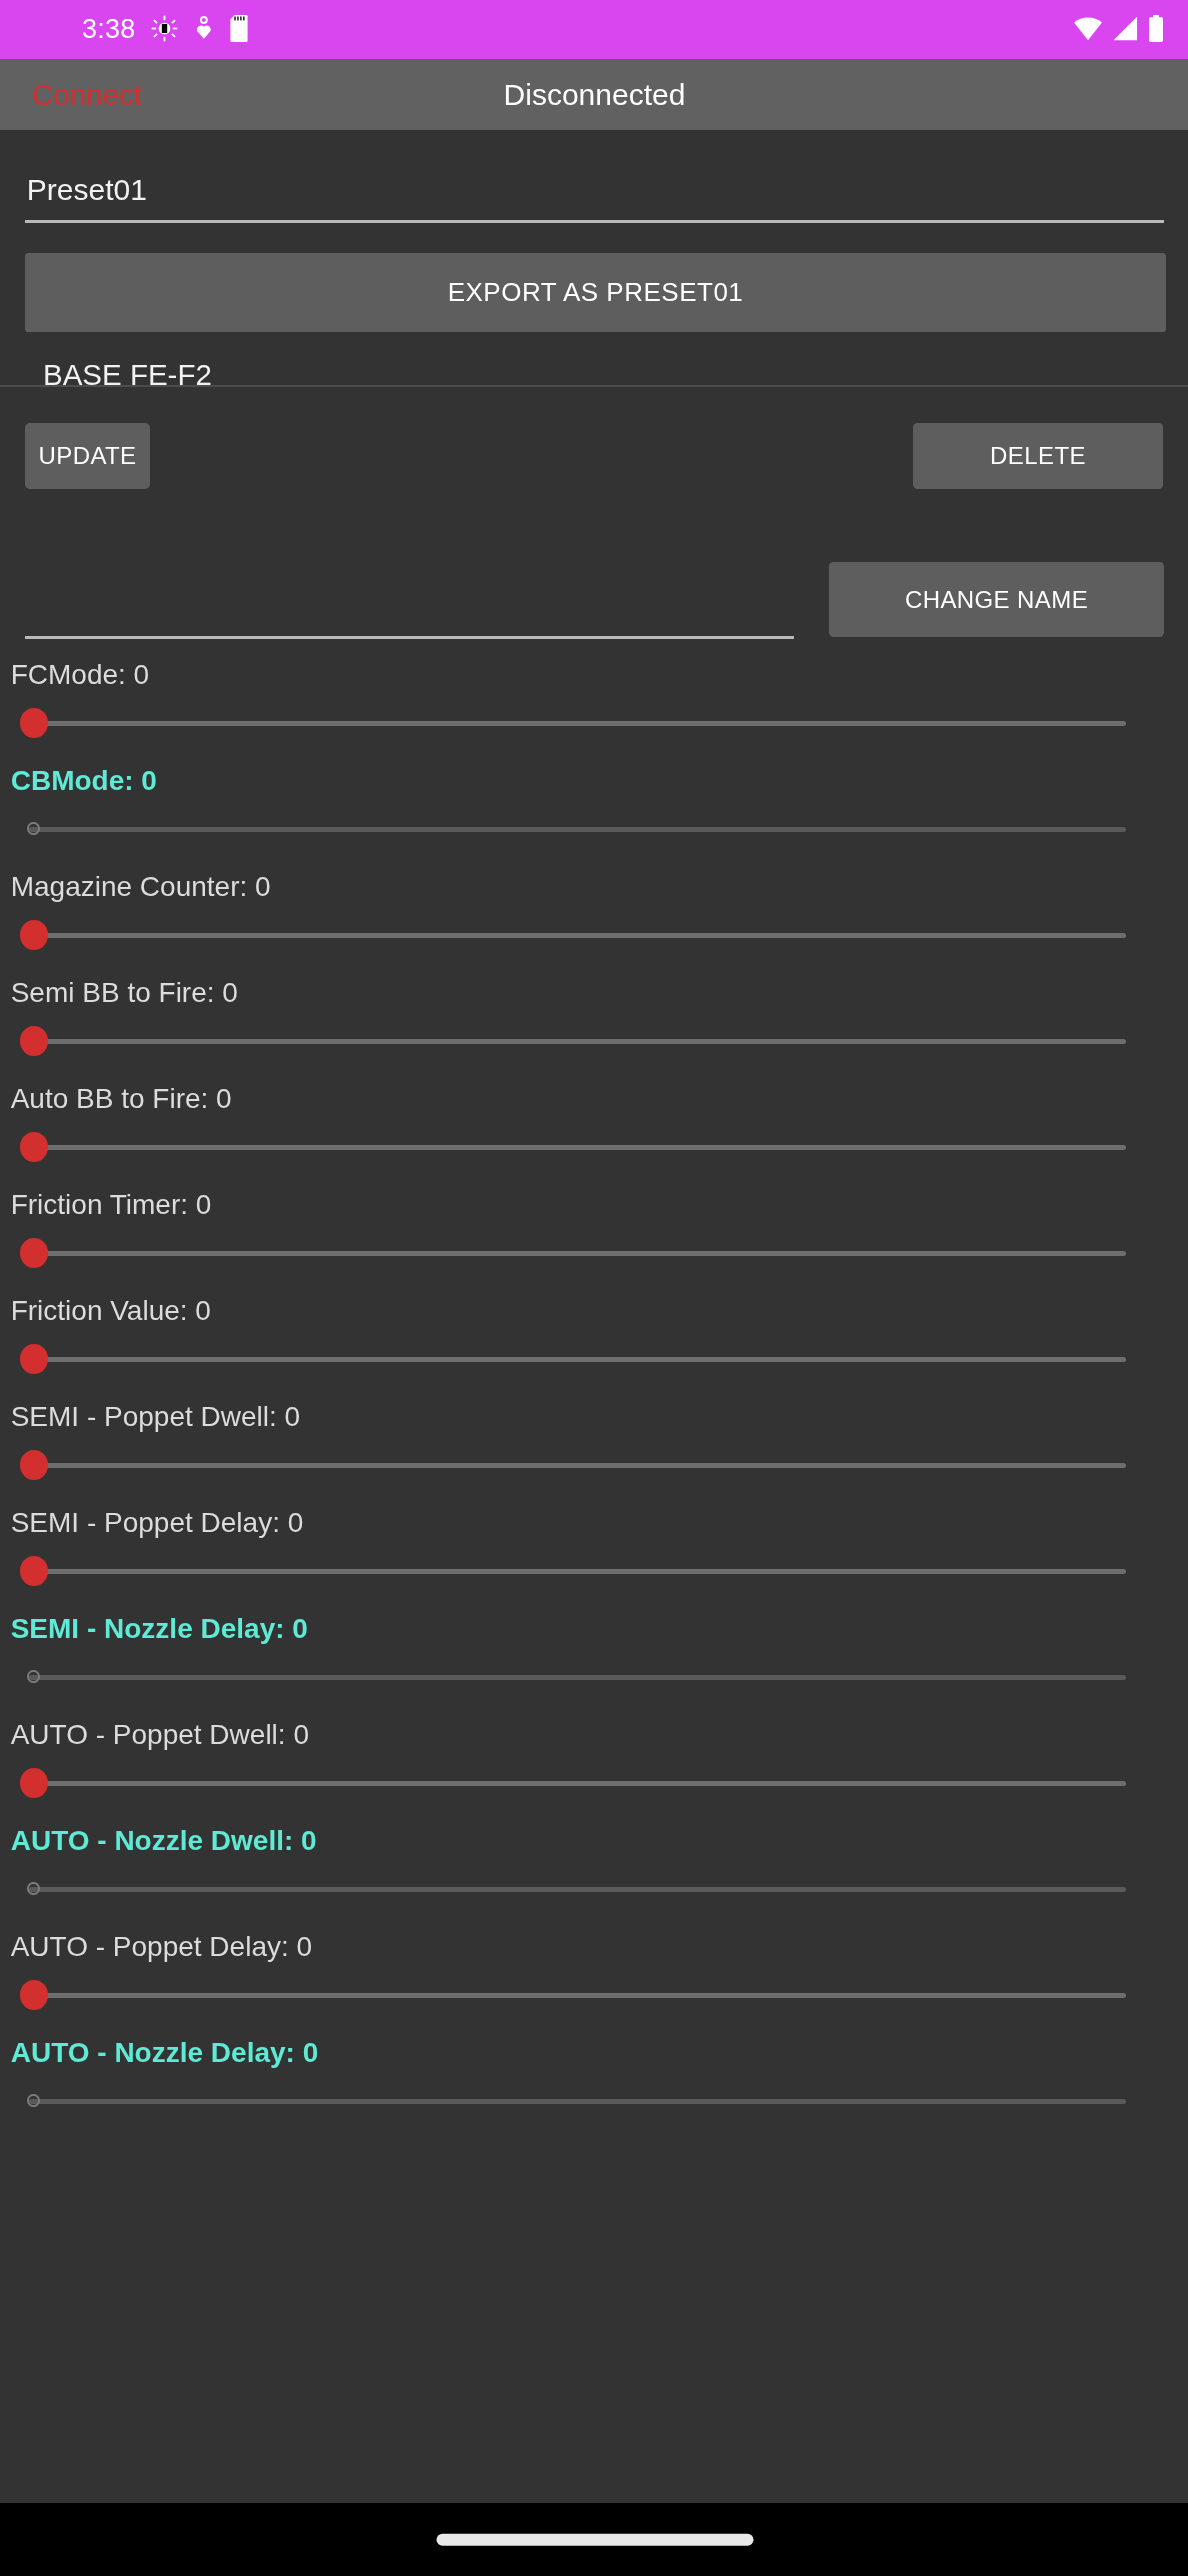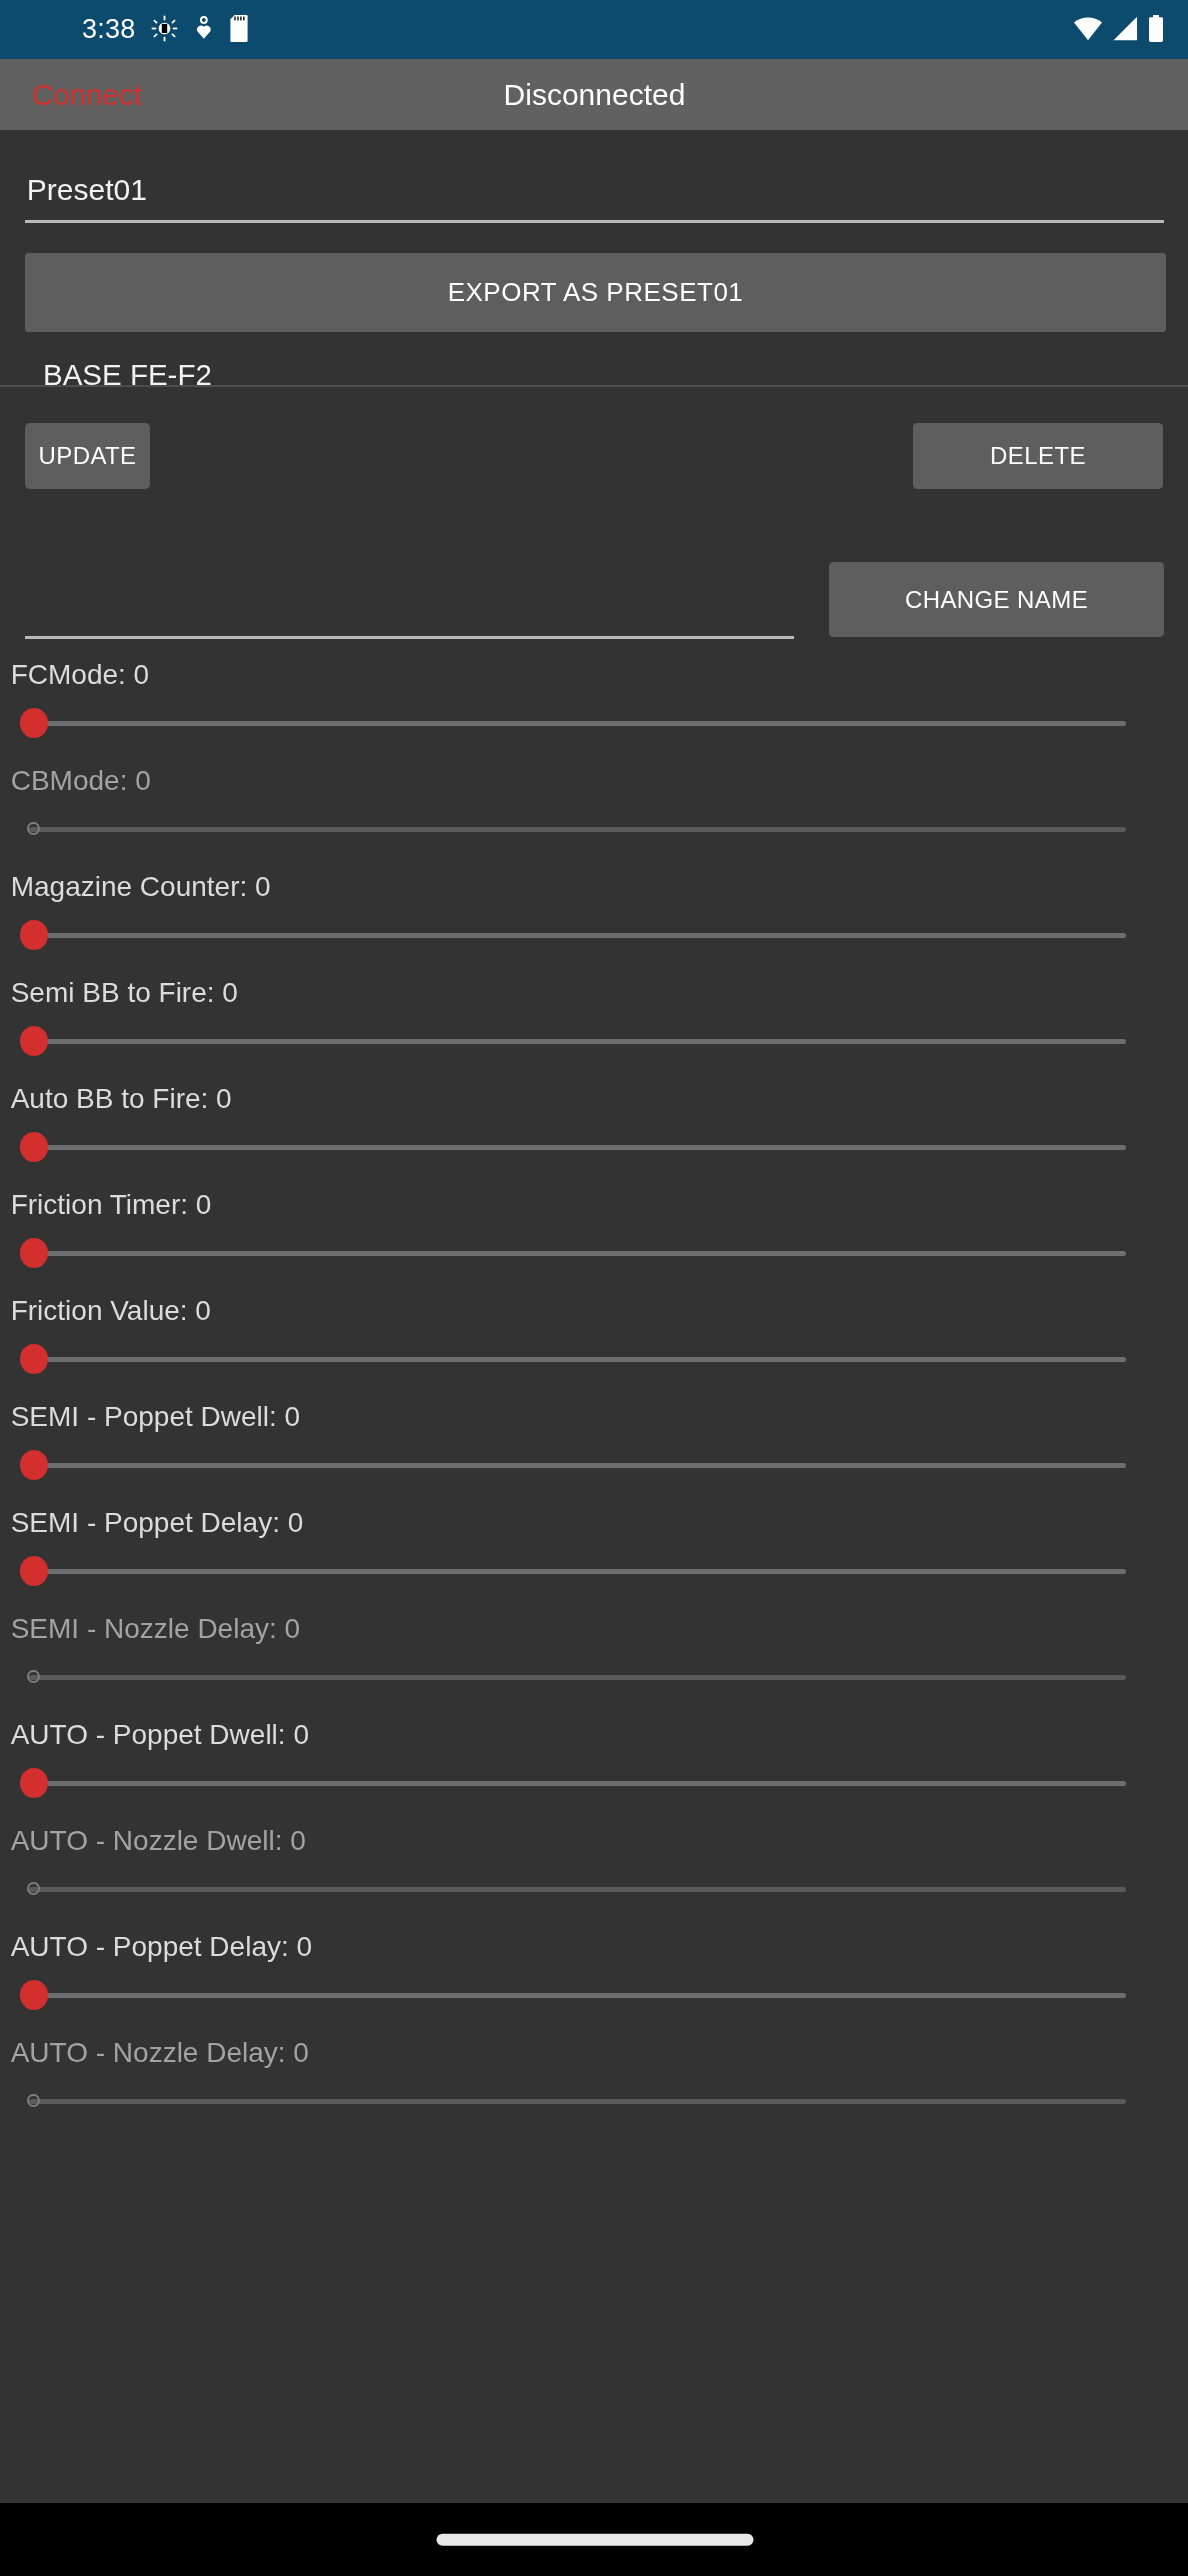--- a/index.html
+++ b/index.html
@@ -17,21 +17,21 @@
     background: #333333;
     overflow: hidden;
   }
 
   
   .statusbar {
     position: absolute;
     top: 0; left: 0;
     width: 1189px;
     height: 59px;
-    background: #0c4a6e;
+    background: #d946ef;
     display: flex;
     align-items: center;
     box-sizing: border-box;
     padding: 0 25px 0 82px;
   }
   .sb-left { display: flex; align-items: center; gap: 16px; }
   .sb-right { margin-left: auto; display: flex; align-items: center; gap: 9px; }
   .sb-clock {
     color: #ffffff;
     font-size: 27px;
@@ -208,21 +208,21 @@
     height: 106px;
   }
   .slider-label {
     position: absolute;
     left: 10.7px;
     top: 8px;
     font-size: 28px;
     white-space: nowrap;
   }
   .slider-row.on  .slider-label { color: #dcdcdc; }
-  .slider-row.off .slider-label { color: #a3a3a3; }
+  .slider-row.off .slider-label { color: #5eead4; font-weight: bold; }
 
   .slider-track {
     position: absolute;
     left: 29px;
     top: 70px;
     width: 1097px;
     height: 4.5px;
     border-radius: 2.7px;
   }
   .slider-row.on  .slider-track { background: #6e6e6e; }

